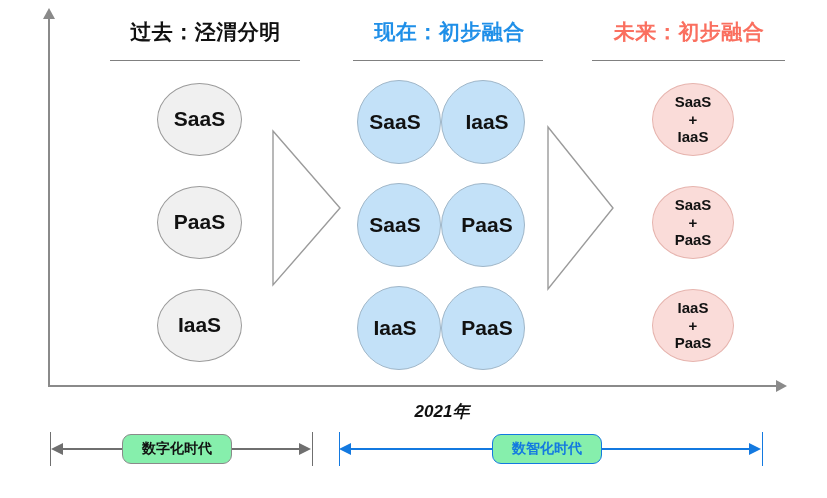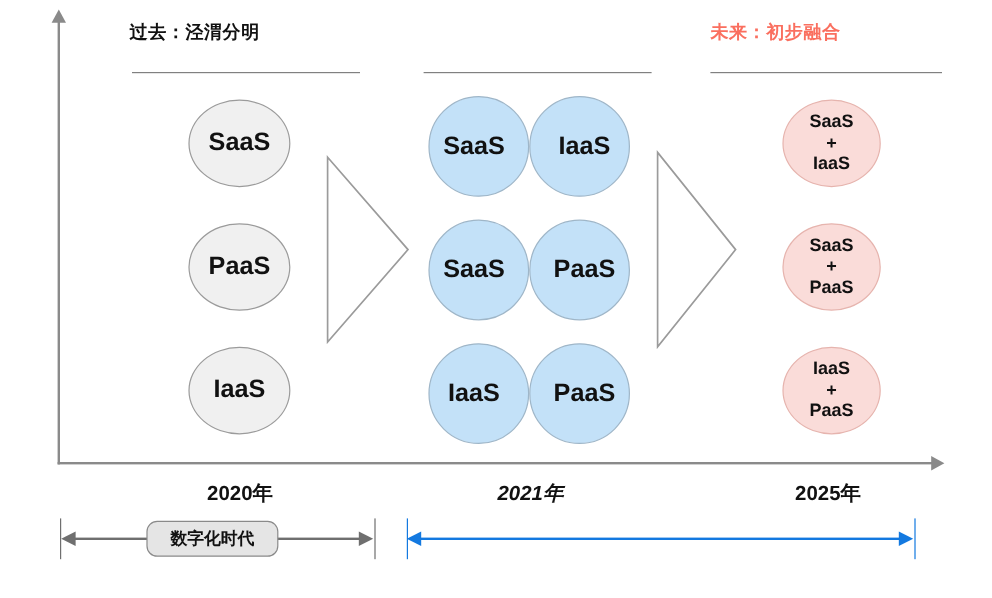--- a/index.html
+++ b/index.html
@@ -12,22 +12,22 @@
   .axis-v{position:absolute;left:48px;top:18px;width:2px;height:369px;background:#8a8a8a;}
   .axis-v-head{position:absolute;left:43px;top:8px;width:0;height:0;
       border-left:6px solid transparent;border-right:6px solid transparent;
       border-bottom:11px solid #8a8a8a;}
   .axis-h{position:absolute;left:48px;top:385px;height:2px;width:730px;background:#8a8a8a;}
   .axis-h-head{position:absolute;left:776px;top:380px;width:0;height:0;
       border-top:6px solid transparent;border-bottom:6px solid transparent;
       border-left:11px solid #8a8a8a;}
 
   
-  .col-title{position:absolute;font-size:15px;font-weight:bold;letter-spacing:.5px;
-      white-space:nowrap;text-align:left;}
+  .col-title{position:absolute;font-size:21px;font-weight:bold;letter-spacing:.5px;
+      white-space:nowrap;text-align:center;}
   .col-rule{position:absolute;height:1px;background:#808080;top:60px;}
 
   
   .circ{position:absolute;border-radius:50%;display:flex;align-items:center;
       justify-content:center;text-align:center;font-weight:bold;line-height:1.18;
       box-sizing:border-box;}
   .circ-grey{background:#f0f0f0;border:1px solid #9b9b9b;color:#111;font-size:21px;}
   .circ-pink{background:#fadcd9;border:1px solid #e6b4ae;color:#111;font-size:15px;}
 
   
@@ -44,41 +44,42 @@
   
   .chev{position:absolute;}
 
   
   .year{position:absolute;font-size:17px;font-weight:bold;color:#111;white-space:nowrap;
       text-align:center;}
 
   
   .era-line{position:absolute;height:2px;}
   .era-tick{position:absolute;width:1px;}
-  .era-cap{position:absolute;border-radius:9px;background:#e5e5e5;box-sizing:border-box;
+  .era-cap{position:absolute;border-radius:9px;background:#86efac;box-sizing:border-box;
       display:flex;align-items:center;justify-content:center;font-size:14px;font-weight:bold;
       white-space:nowrap;}
   .arrowL{position:absolute;width:0;height:0;border-top:6px solid transparent;
       border-bottom:6px solid transparent;}
   .arrowR{position:absolute;width:0;height:0;border-top:6px solid transparent;
       border-bottom:6px solid transparent;}
 </style>
 </head>
 <body>
 
 <div id="stage">
 
   <div class="axis-v"></div>
   <div class="axis-v-head"></div>
   <div class="axis-h"></div>
   <div class="axis-h-head"></div>
 
   <div class="col-title" style="left:108px;top:18px;width:195px;color:#111111;">过去：泾渭分明</div>
   <div class="col-rule" style="left:110px;width:190px;"></div>
 
+  <div class="col-title" style="left:352px;top:18px;width:195px;color:#1f8fe8;">现在：初步融合</div>
   <div class="col-rule" style="left:353px;width:190px;"></div>
 
   <div class="col-title" style="left:592px;top:18px;width:194px;color:#fa6f5f;">未来：初步融合</div>
   <div class="col-rule" style="left:592px;width:193px;"></div>
 
   <div class="circ circ-grey" style="left:157px;top:83px;width:85px;height:73px;">SaaS</div>
   <div class="circ circ-grey" style="left:157px;top:186px;width:85px;height:73px;">PaaS</div>
   <div class="circ circ-grey" style="left:157px;top:289px;width:85px;height:73px;">IaaS</div>
 
   <div class="chev" style="left:270px;top:128px;width:75px;height:160px;">
@@ -125,30 +126,29 @@
     <span>+</span>
     <span>PaaS</span>
   </div>
 
   <div class="circ circ-pink" style="left:652px;top:289px;width:82px;height:73px;flex-direction:column;">
     <span>IaaS</span>
     <span>+</span>
     <span>PaaS</span>
   </div>
 
-  <div class="year" style="left:130px;top:400px;width:140px;">2020年</div>
   <div class="year" style="left:372px;top:400px;width:140px;font-style:italic;">2021年</div>
-  <div class="year" style="left:620px;top:400px;width:140px;">2025年</div>
 
   <div class="era-tick" style="left:50px;top:432px;height:34px;background:#6f6f6f;"></div>
   <div class="era-tick" style="left:312px;top:432px;height:34px;background:#6f6f6f;"></div>
   <div class="era-line" style="left:62px;top:448px;width:240px;background:#6f6f6f;"></div>
   <div class="arrowL" style="left:51px;top:443px;border-right:12px solid #6f6f6f;"></div>
   <div class="arrowR" style="left:299px;top:443px;border-left:12px solid #6f6f6f;"></div>
   <div class="era-cap" style="left:122px;top:434px;width:110px;height:30px;border:1px solid #8a8a8a;color:#111;">数字化时代</div>
 
   <div class="era-tick" style="left:339px;top:432px;height:34px;background:#1379e0;"></div>
   <div class="era-tick" style="left:762px;top:432px;height:34px;background:#1379e0;"></div>
   <div class="era-line" style="left:350px;top:448px;width:402px;background:#1379e0;"></div>
   <div class="arrowL" style="left:339px;top:443px;border-right:12px solid #1379e0;"></div>
   <div class="arrowR" style="left:749px;top:443px;border-left:12px solid #1379e0;"></div>
+  <div class="era-cap" style="left:492px;top:434px;width:110px;height:30px;border:1px solid #1379e0;color:#1379e0;">数智化时代</div>
 
 </div>
 
 </body></html>

